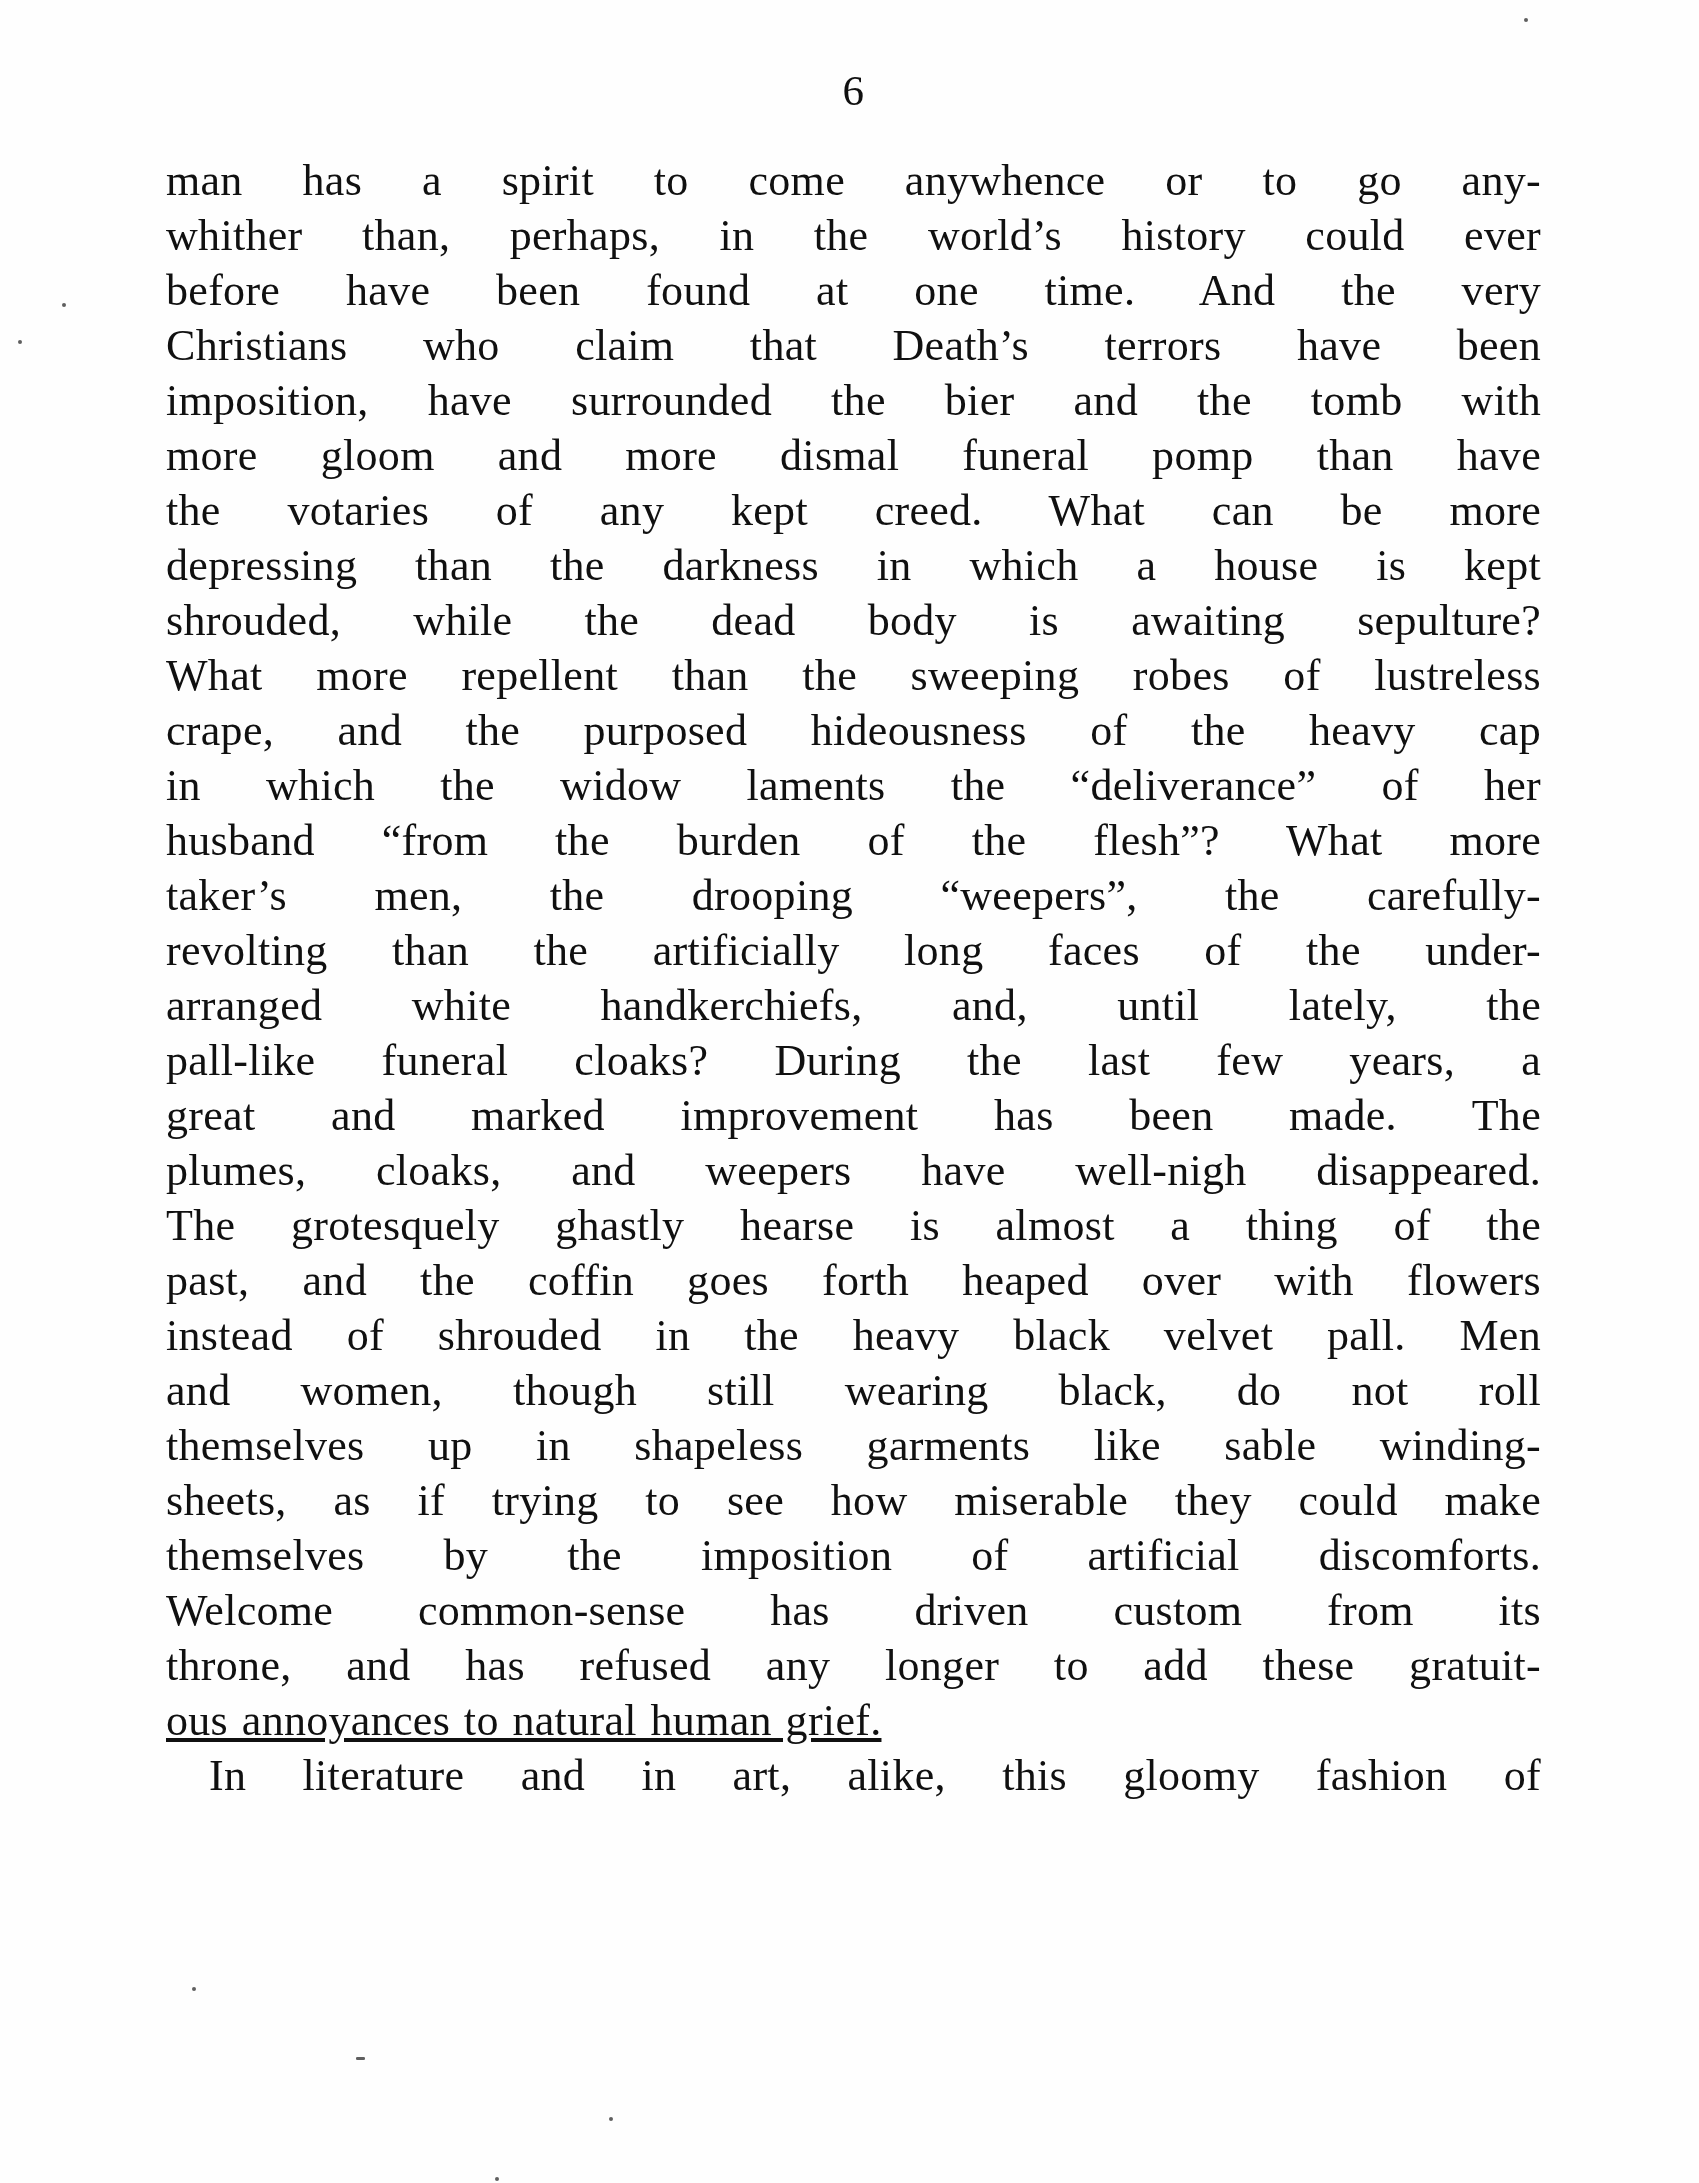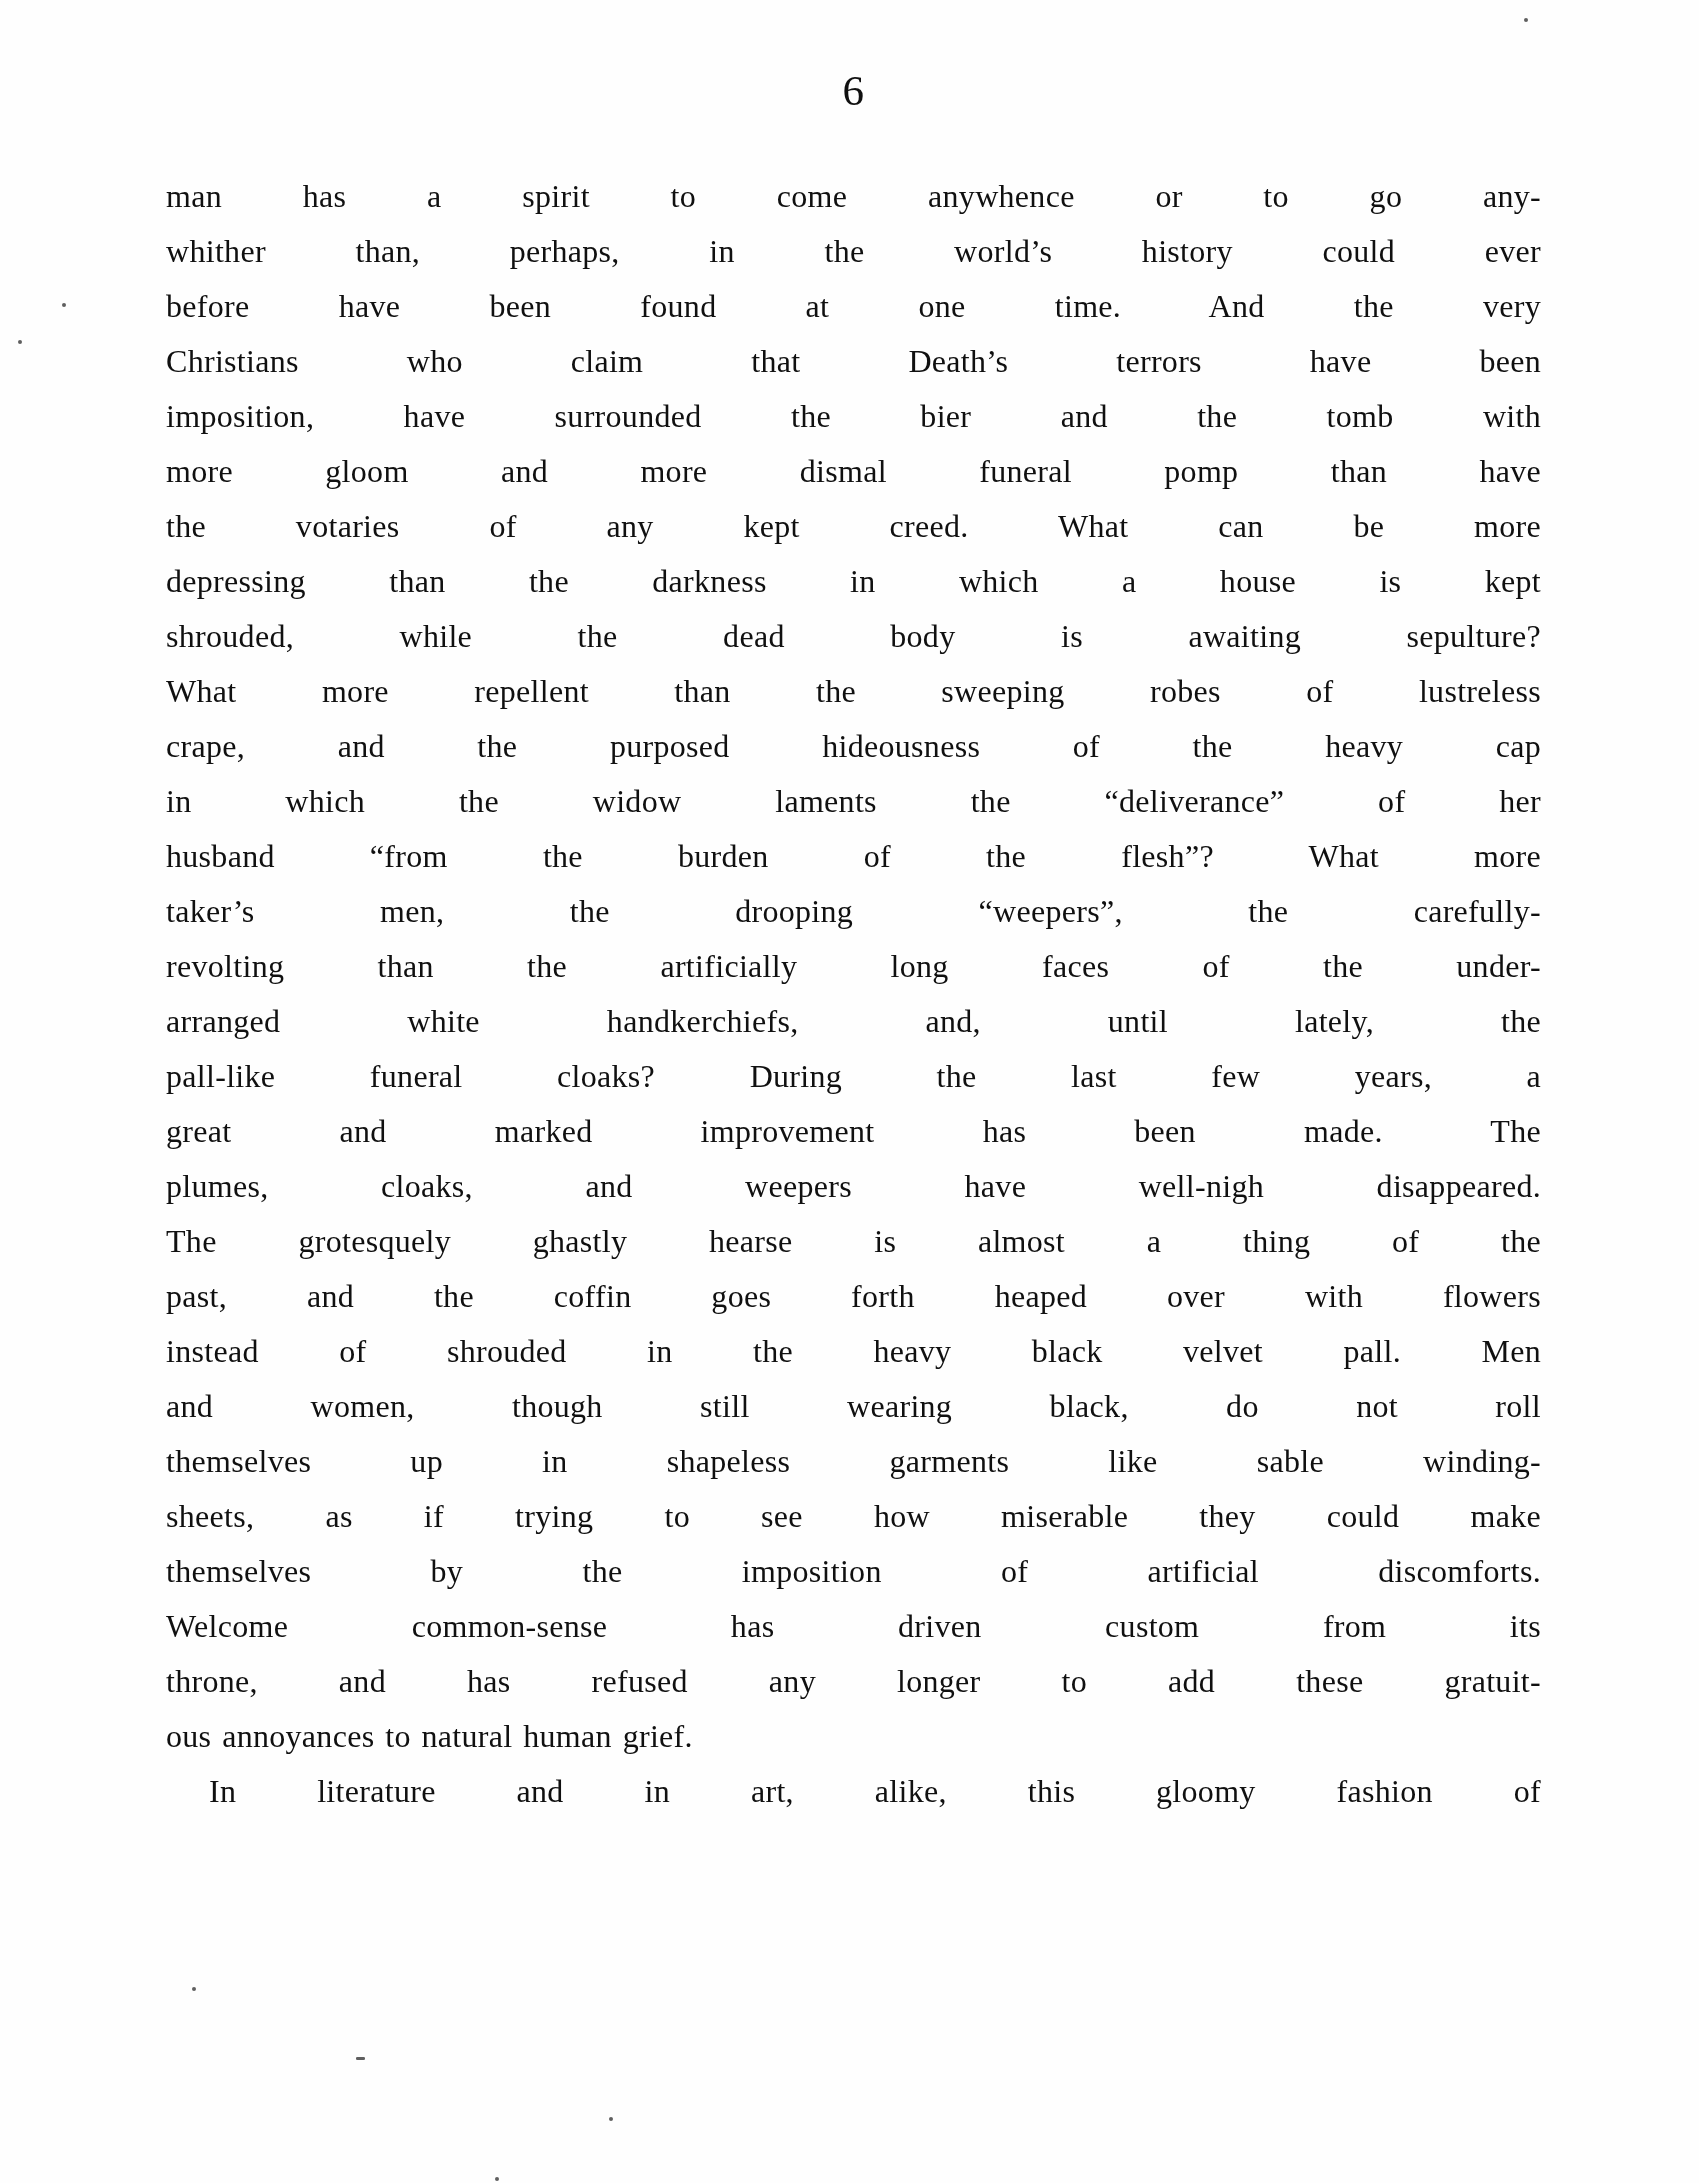--- a/index.html
+++ b/index.html
@@ -21,34 +21,35 @@
     top: 0;
     width: 1375px;
   }
   .page-number {
     text-align: center;
     font-size: 43px;
     padding-top: 66px;
     letter-spacing: 0.6px;
   }
   .text-block {
-    margin-top: 54px;
-    font-size: 32px;
+    margin-top: 38px;
+    font-size: 44px;
   }
   .line {
     line-height: 55px;
     height: 55px;
     text-align: justify;
     text-align-last: justify;
     letter-spacing: 0.3px;
     word-spacing: 2.5px;
     white-space: nowrap;
   }
   .line.no-justify {
     text-align-last: left;
+    text-decoration: underline;
   }
   .line.indent {
     text-indent: 43px;
   }
   .artifact {
     position: absolute;
     background: #2a2a2a;
     border-radius: 50%;
     opacity: 0.75;
   }

